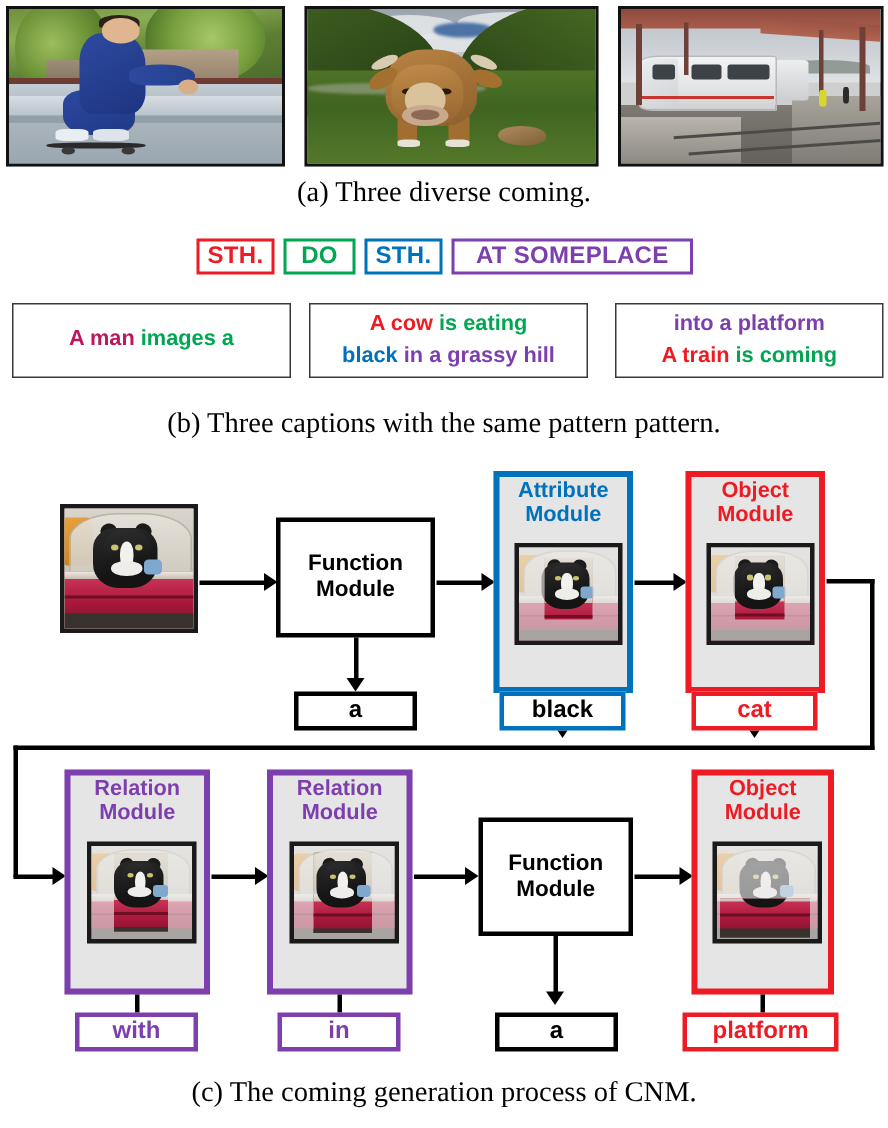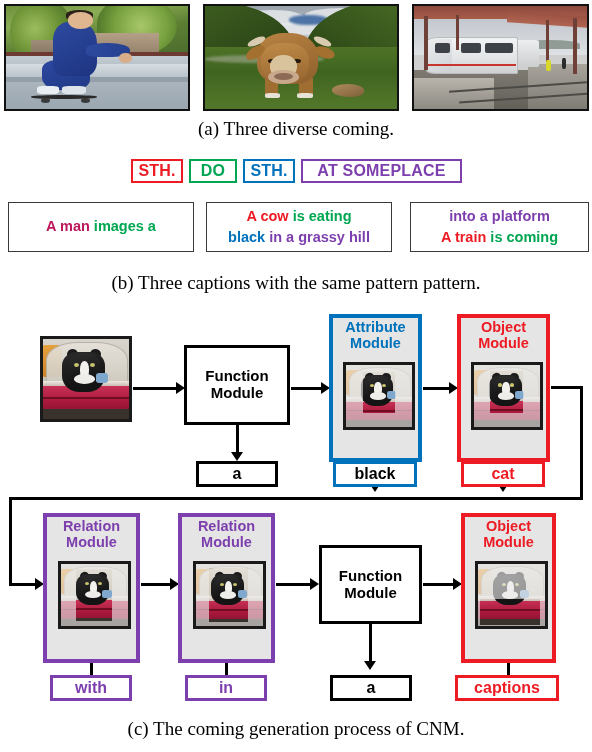--- a/index.html
+++ b/index.html
@@ -677,15 +677,15 @@
         <div class="cs-cat"></div>
 
         <div class="cs-chin"></div>
       </div>
     </div>
   </div>
 </div>
 
 <div class="arrow-v" style="left:507px; top:663px; width:3px; height:22px;"></div>
 <div class="arrow-head" style="left:502px; top:681px; border-left:6px solid transparent; border-right:6px solid transparent; border-top:9px solid #000;"></div>
-<div class="word-box" style="left:455px; top:675px; width:104px; height:26px; border-color:#ed1c24; color:#ed1c24;">captions</div>
+<div class="word-box" style="left:455px; top:675px; width:104px; height:26px; border-color:#ed1c24; color:#ed1c24;">platform</div>
 
 <div class="fig-caption" style="top:718px;">(c) The coming generation process of CNM.</div>
 
 </body></html>

